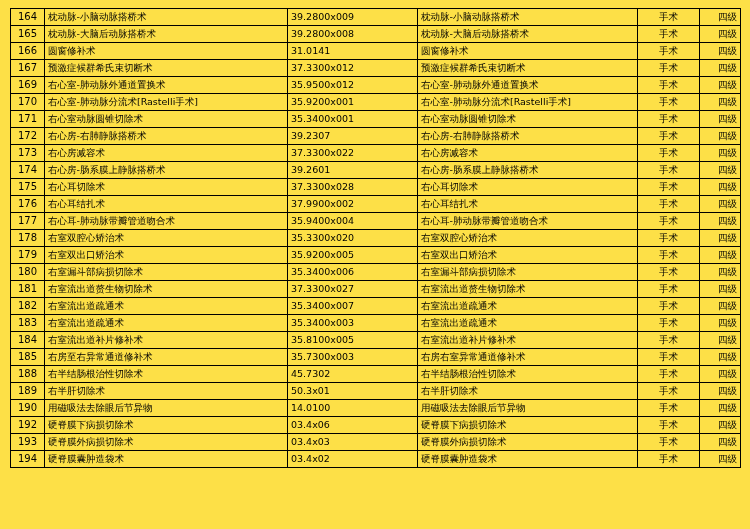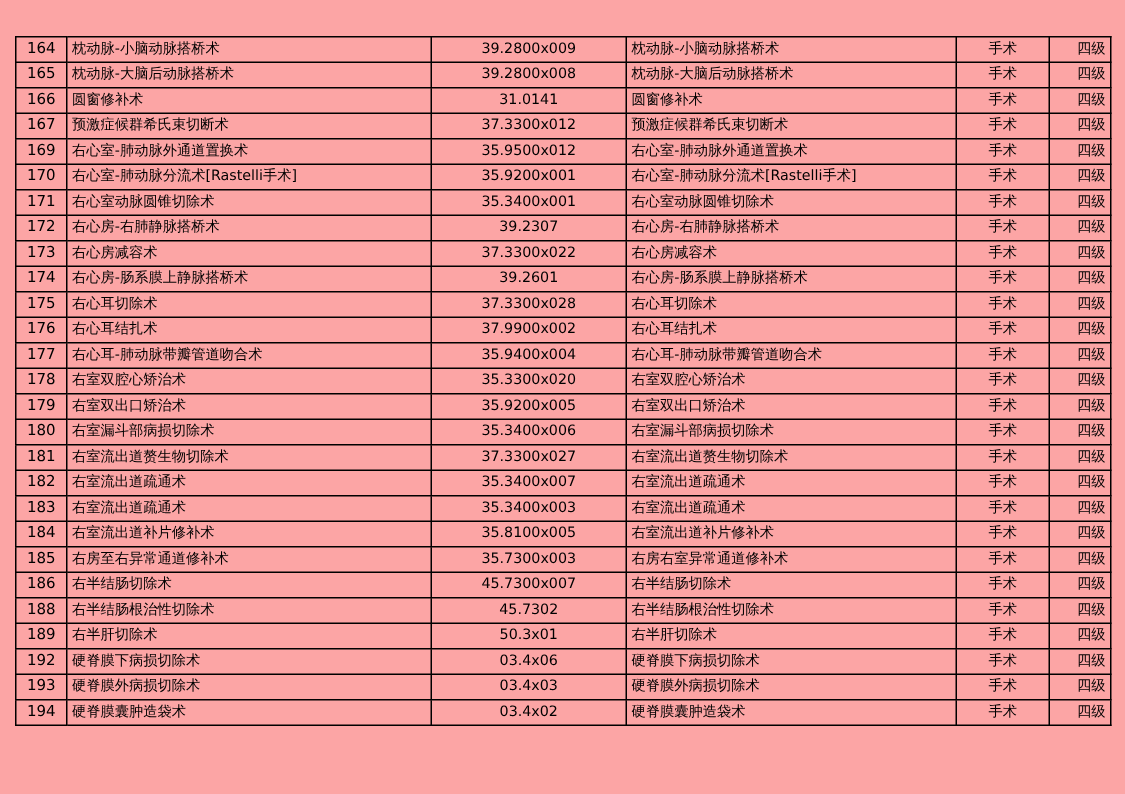--- a/index.html
+++ b/index.html
@@ -11,23 +11,23 @@
     width: 750px;
     height: 529px;
     font-family: "DejaVu Sans", "Liberation Sans", sans-serif;
     color: #000000;
     overflow: hidden;
   }
   .page {
     width: 750px;
     height: 529px;
     position: relative;
-    background: #fca5a5;
+    background: #fde047;
     box-sizing: border-box;
-    padding: 24px 10px 0 10px;
+    padding: 8px 10px 0 10px;
   }
   table.proc-table {
     border-collapse: collapse;
     width: 730px;
     table-layout: fixed;
     font-size: 9.5px;
     line-height: 1.05;
   }
   table.proc-table td {
     border: 1px solid #000000;
@@ -43,21 +43,21 @@
     text-align: center;
     font-size: 10px;
   }
   td.c-name {
     width: 243px;
     text-align: left;
     padding-left: 5px;
   }
   td.c-code {
     width: 130px;
-    text-align: center;
+    text-align: left;
     padding-left: 5px;
   }
   td.c-name2 {
     width: 220px;
     text-align: left;
     padding-left: 5px;
   }
   td.c-type {
     width: 62px;
     text-align: center;
@@ -235,40 +235,40 @@
         </tr>
         <tr>
           <td class="c-index">185</td>
           <td class="c-name">右房至右异常通道修补术</td>
           <td class="c-code">35.7300x003</td>
           <td class="c-name2">右房右室异常通道修补术</td>
           <td class="c-type">手术</td>
           <td class="c-level">四级</td>
         </tr>
         <tr>
-          <td class="c-index">186</td>
-          <td class="c-name">右半结肠切除术</td>
-          <td class="c-code">45.7300x007</td>
-          <td class="c-name2">右半结肠切除术</td>
-          <td class="c-type">手术</td>
-          <td class="c-level">四级</td>
-        </tr>
-        <tr>
           <td class="c-index">188</td>
           <td class="c-name">右半结肠根治性切除术</td>
           <td class="c-code">45.7302</td>
           <td class="c-name2">右半结肠根治性切除术</td>
           <td class="c-type">手术</td>
           <td class="c-level">四级</td>
         </tr>
         <tr>
           <td class="c-index">189</td>
           <td class="c-name">右半肝切除术</td>
           <td class="c-code">50.3x01</td>
           <td class="c-name2">右半肝切除术</td>
+          <td class="c-type">手术</td>
+          <td class="c-level">四级</td>
+        </tr>
+        <tr>
+          <td class="c-index">190</td>
+          <td class="c-name">用磁吸法去除眼后节异物</td>
+          <td class="c-code">14.0100</td>
+          <td class="c-name2">用磁吸法去除眼后节异物</td>
           <td class="c-type">手术</td>
           <td class="c-level">四级</td>
         </tr>
         <tr>
           <td class="c-index">192</td>
           <td class="c-name">硬脊膜下病损切除术</td>
           <td class="c-code">03.4x06</td>
           <td class="c-name2">硬脊膜下病损切除术</td>
           <td class="c-type">手术</td>
           <td class="c-level">四级</td>

